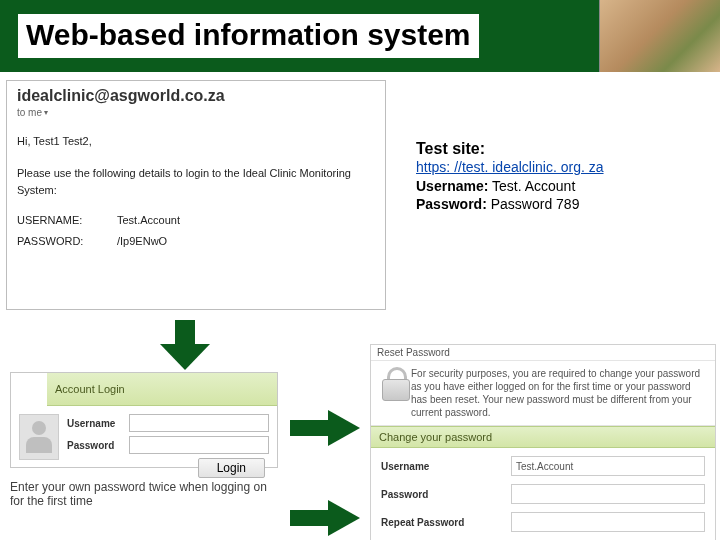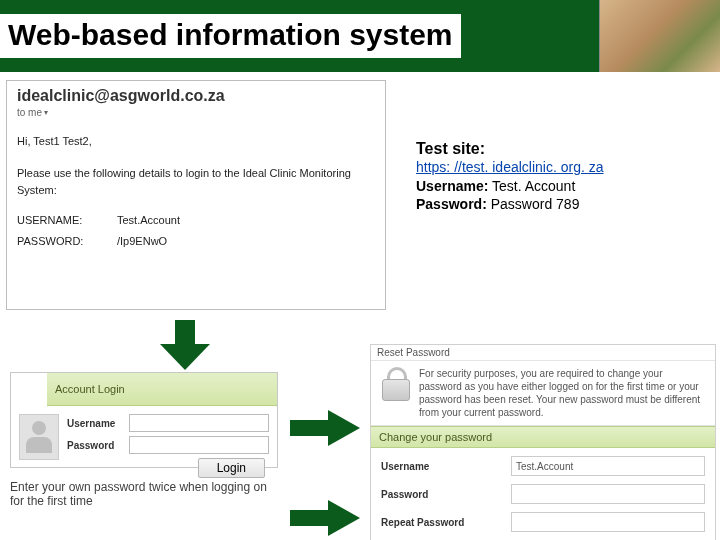--- a/index.html
+++ b/index.html
@@ -12,21 +12,21 @@
     position: relative;
     overflow: hidden;
   }
   .header-band {
     position: absolute;
     top: 0; left: 0; right: 0;
     height: 72px;
     background: #0b5b1c;
     display: flex;
     align-items: center;
-    padding-left: 0;
+    padding-left: 18px;
   }
   .slide-title {
     font-size: 30px;
     font-weight: bold;
     color: #000;
     background: #ffffff;
     padding: 4px 8px 6px 8px;
   }
   .header-photo {
     position: absolute;
@@ -130,21 +130,21 @@
   .reset-panel {
     position: absolute;
     left: 370px; top: 344px;
     width: 344px;
     border: 1px solid #d0d0d0;
     background:#fff;
     font-size: 10px;
     color:#555;
   }
   .reset-top {
-    display:flex; gap:8px; padding:6px 8px;
+    display:flex; padding:6px 8px;
     border-bottom:1px solid #e3e3e3;
   }
   .lock {
     width:32px; height:34px; position:relative; flex-shrink:0;
   }
   .lock::before{
     content:""; position:absolute; left:8px; top:0;
     width:14px; height:14px; border:3px solid #bfbfbf; border-bottom:none;
     border-radius:10px 10px 0 0;
   }

